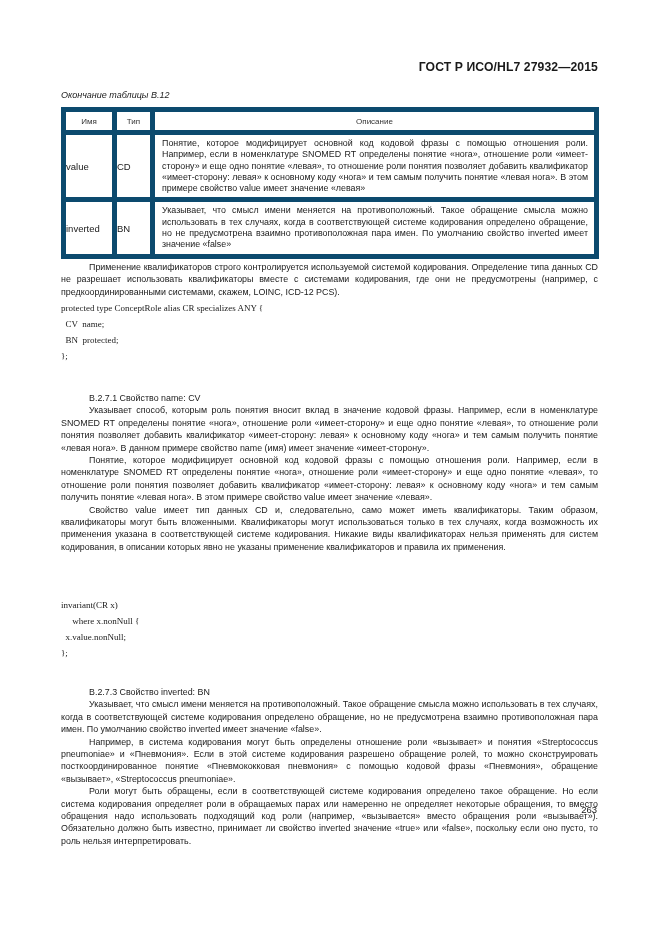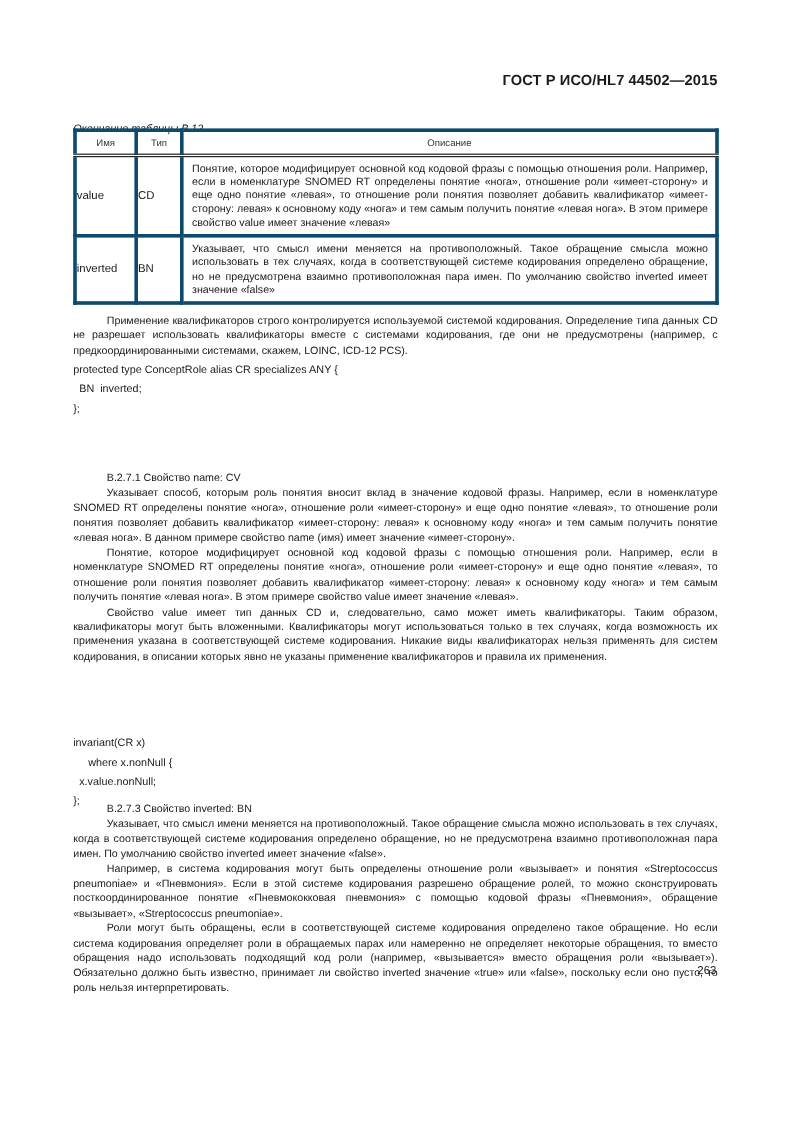--- a/index.html
+++ b/index.html
@@ -1,37 +1,37 @@
 <!DOCTYPE html>
 <html><head>
 <meta charset="utf-8">
 <style>
   html, body { margin: 0; padding: 0; background: #ffffff; }
   body { width: 661px; height: 935px; position: relative; overflow: hidden;
          font-family: "Liberation Sans", sans-serif; color: #1a1a1a; }
   .doc-header { position: absolute; right: 63px; top: 60px; font-weight: bold; font-size: 12.2px; letter-spacing: 0.1px; }
-  .caption { position: absolute; left: 61px; top: 102px; font-style: italic; font-size: 9px; }
+  .caption { position: absolute; left: 61px; top: 90px; font-style: italic; font-size: 9px; }
   table.tbl { position: absolute; left: 61px; top: 107px; width: 538px; border-collapse: collapse; font-size: 9px; }
-  .tbl th, .tbl td { border: 3px solid #0c4a6e; padding: 0; }
+  .tbl th, .tbl td { border: 5px solid #0c4a6e; padding: 0; }
   .tbl th { font-weight: normal; font-size: 8px; height: 18px; text-align: center; color: #333; }
   .tbl thead tr { border-bottom: 3px double #222; }
   .tbl td.c { text-align: left; vertical-align: middle; font-size: 9.5px; }
   .tbl td.desc { padding: 3px 6px 3px 7px; line-height: 11.3px; text-align: justify; font-size: 8.9px; }
   .tbl col.c1 { width: 51px; } .tbl col.c2 { width: 38px; }
   .body { position: absolute; left: 61px; width: 537px; font-size: 8.9px; line-height: 12.4px; text-align: justify; }
   .body p { margin: 0; }
   .ind { text-indent: 28px; }
   .code { position: absolute; left: 61px; font-size: 9px; }
-  .code div { height: 16px; line-height: 16px; white-space: pre; }
+  .code div { height: 16px; line-height: 16px; white-space: pre; font-family: Liberation Serif, serif; }
   .pagenum { position: absolute; right: 64px; top: 804px; font-size: 9.5px; }
 </style>
 </head>
 <body>
 
-<div class="doc-header">ГОСТ Р ИСО/HL7 44502—2015</div>
+<div class="doc-header">ГОСТ Р ИСО/HL7 27932—2015</div>
 
 <div class="caption">Окончание таблицы В.12</div>
 
 <table class="tbl">
   <colgroup>
       <col class="c1">
       <col class="c2">
       <col>
     </colgroup>
   <thead>
@@ -54,38 +54,39 @@
     </tr>
   </tbody>
 </table>
 
 <div class="body" style="top:261px">
   <p class="ind">Применение квалификаторов строго контролируется используемой системой кодирования. Определение типа данных CD не разрешает использовать квалификаторы вместе с системами кодирования, где они не предусмотрены (например, с предкоординированными системами, скажем, LOINC, ICD-12 PCS).</p>
 </div>
 
 <div class="code" style="top:300px">
   <div>protected type ConceptRole alias CR specializes ANY {</div>
-  <div>  BN  inverted;</div>
+  <div>  CV  name;</div>
+  <div>  BN  protected;</div>
   <div>};</div>
 </div>
 
 <div class="body" style="top:392px">
   <p class="ind">В.2.7.1 Свойство name: CV</p>
   <p class="ind">Указывает способ, которым роль понятия вносит вклад в значение кодовой фразы. Например, если в номенклатуре SNOMED RT определены понятие «нога», отношение роли «имеет-сторону» и еще одно понятие «левая», то отношение роли понятия позволяет добавить квалификатор «имеет-сторону: левая» к основному коду «нога» и тем самым получить понятие «левая нога». В данном примере свойство name (имя) имеет значение «имеет-сторону».</p>
   <p class="ind">Понятие, которое модифицирует основной код кодовой фразы с помощью отношения роли. Например, если в номенклатуре SNOMED RT определены понятие «нога», отношение роли «имеет-сторону» и еще одно понятие «левая», то отношение роли понятия позволяет добавить квалификатор «имеет-сторону: левая» к основному коду «нога» и тем самым получить понятие «левая нога». В этом примере свойство value имеет значение «левая».</p>
   <p class="ind">Свойство value имеет тип данных CD и, следовательно, само может иметь квалификаторы. Таким образом, квалификаторы могут быть вложенными. Квалификаторы могут использоваться только в тех случаях, когда возможность их применения указана в соответствующей системе кодирования. Никакие виды квалификаторах нельзя применять для систем кодирования, в описании которых явно не указаны применение квалификаторов и правила их применения.</p>
 </div>
 
-<div class="code" style="top:611px">
+<div class="code" style="top:597px">
   <div>invariant(CR x)</div>
   <div>     where x.nonNull {</div>
   <div>  x.value.nonNull;</div>
   <div>};</div>
 </div>
 
-<div class="body" style="top:668px">
+<div class="body" style="top:686px">
   <p class="ind">В.2.7.3 Свойство inverted: BN</p>
   <p class="ind">Указывает, что смысл имени меняется на противоположный. Такое обращение смысла можно использовать в тех случаях, когда в соответствующей системе кодирования определено обращение, но не предусмотрена взаимно противоположная пара имен. По умолчанию свойство inverted имеет значение «false».</p>
   <p class="ind">Например, в система кодирования могут быть определены отношение роли «вызывает» и понятия «Streptococcus pneumoniae» и «Пневмония». Если в этой системе кодирования разрешено обращение ролей, то можно сконструировать посткоординированное понятие «Пневмококковая пневмония» с помощью кодовой фразы «Пневмония», обращение «вызывает», «Streptococcus pneumoniae».</p>
   <p class="ind">Роли могут быть обращены, если в соответствующей системе кодирования определено такое обращение. Но если система кодирования определяет роли в обращаемых парах или намеренно не определяет некоторые обращения, то вместо обращения надо использовать подходящий код роли (например, «вызывается» вместо обращения роли «вызывает»). Обязательно должно быть известно, принимает ли свойство inverted значение «true» или «false», поскольку если оно пусто, то роль нельзя интерпретировать.</p>
 </div>
 
 <div class="pagenum">263</div>
 
 </body></html>

